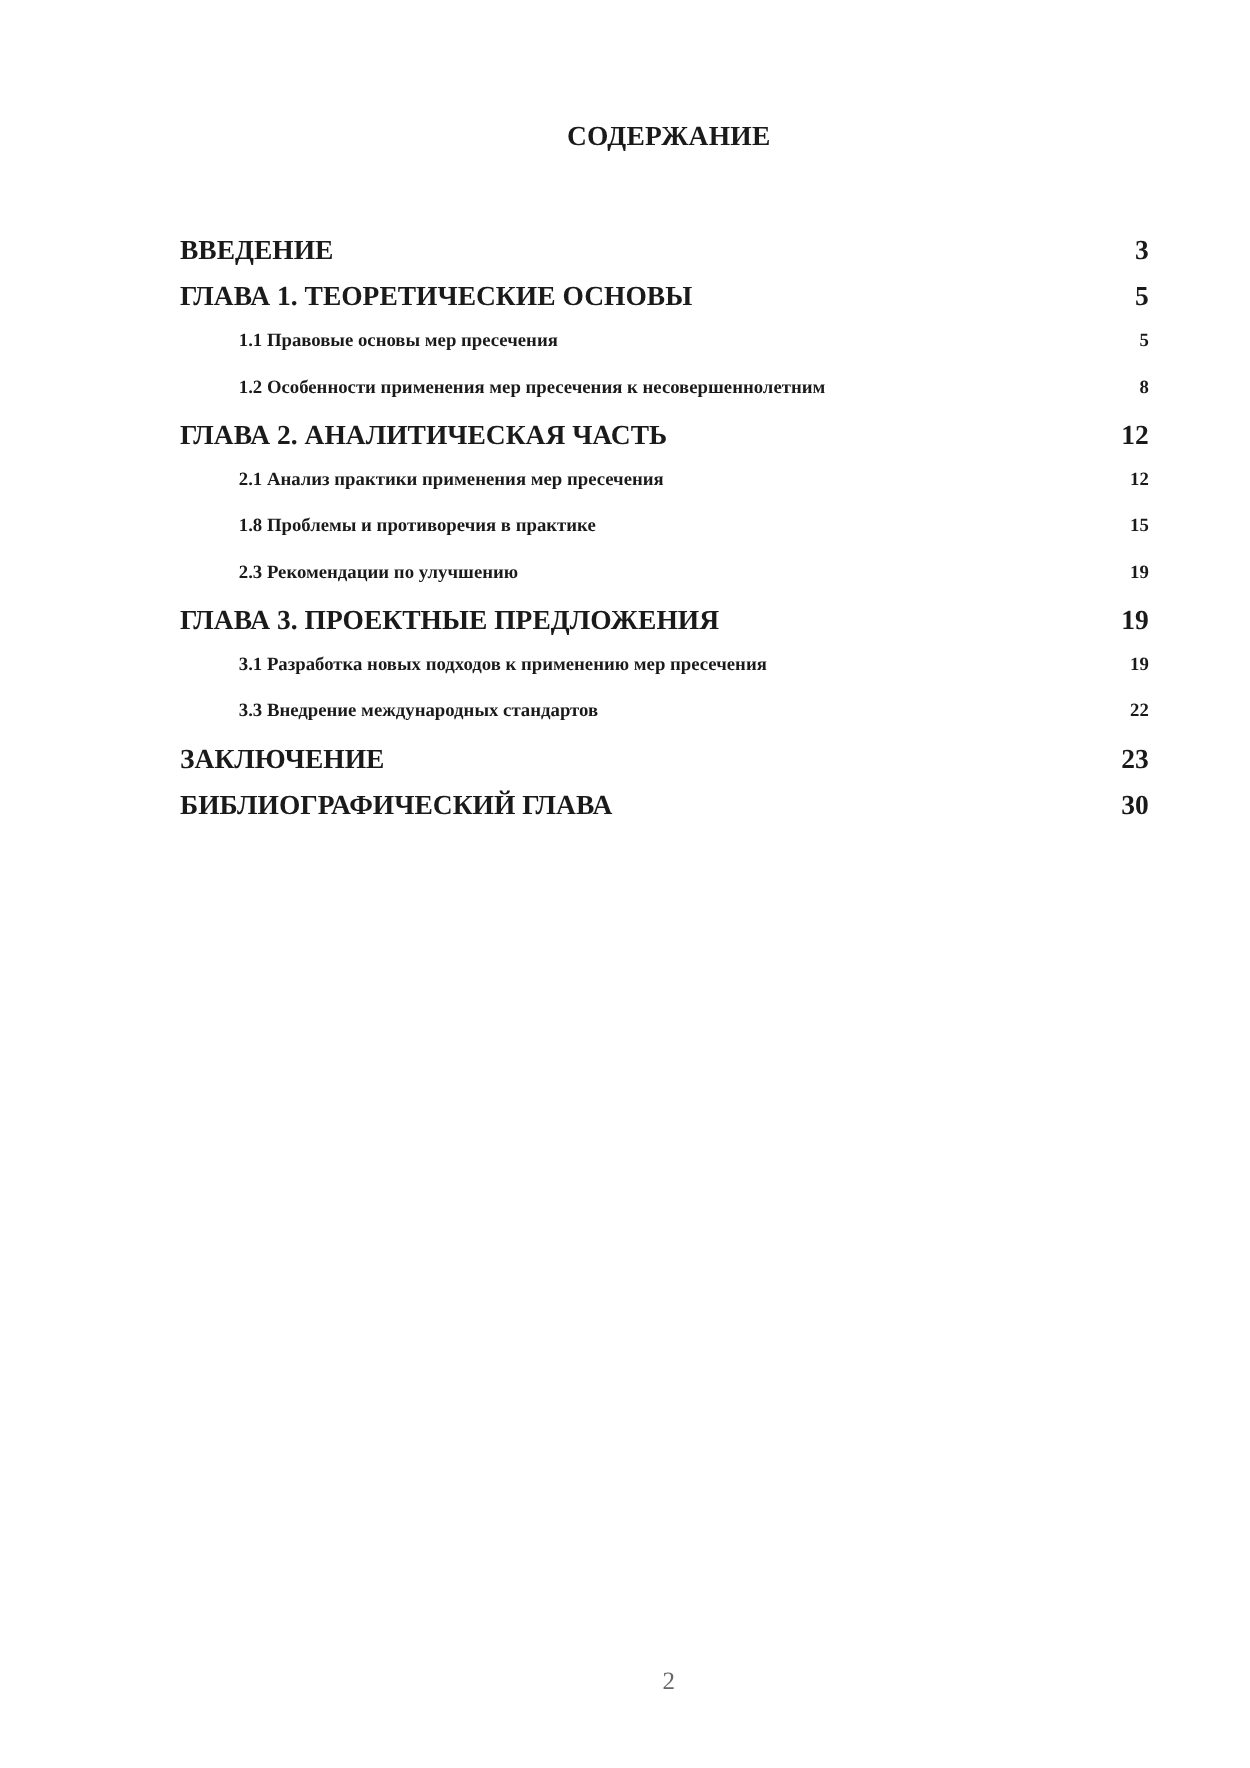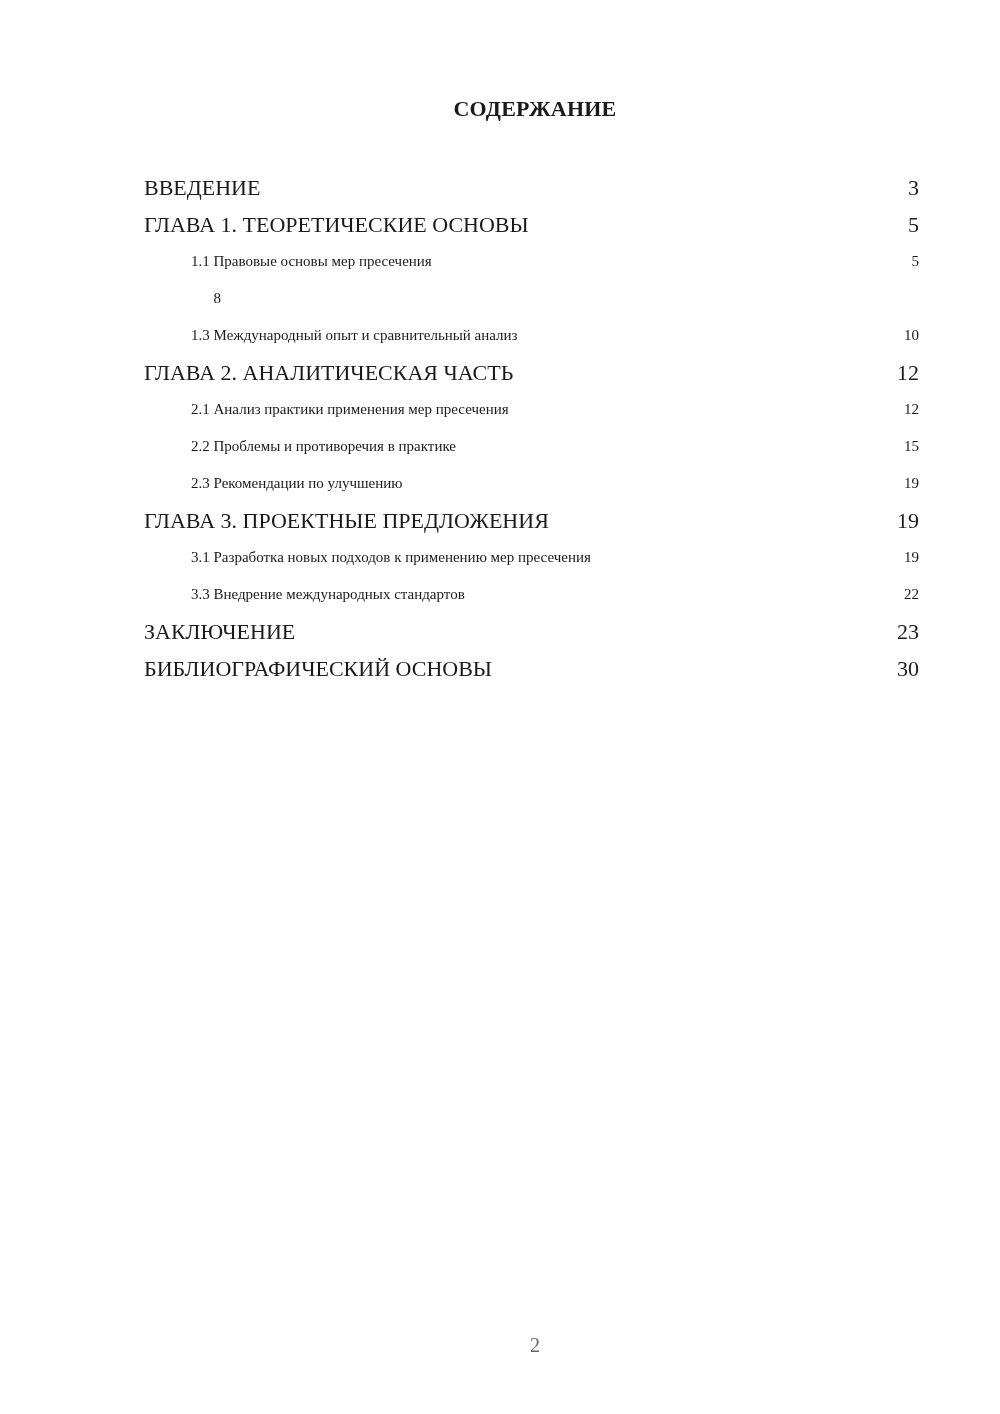--- a/index.html
+++ b/index.html
@@ -28,22 +28,23 @@
       left: 0;
       width: 1070px;
       text-align: center;
       font-weight: bold;
       font-size: 22px;
       letter-spacing: 0.2px;
     }
     .toc {
       position: absolute;
       left: 144px;
-      top: 174px;
+      top: 186px;
       width: 775px;
+      font-weight: bold;
     }
     .toc-row {
       display: flex;
       justify-content: space-between;
       align-items: flex-end;
       font-size: 22px;
       line-height: 27px;
       margin-bottom: 10px;
     }
     .toc-row.sub {
@@ -82,36 +83,33 @@
     </div>
     <div class="toc-row">
       <span class="toc-label">ГЛАВА 1. ТЕОРЕТИЧЕСКИЕ ОСНОВЫ</span>
       <span class="toc-page">5</span>
     </div>
     <div class="toc-row sub">
       <span class="toc-label">1.1 Правовые основы мер пресечения</span>
       <span class="toc-page">5</span>
     </div>
     <div class="toc-row sub">
+      <span class="toc-label" style="max-width:520px">1.2 Особенности применения мер пресечения к несовершеннолетним</span>
       <span class="toc-page">8</span>
-    </div>
-    <div class="toc-row sub">
-      <span class="toc-label">1.3 Международный опыт и сравнительный анализ</span>
-      <span class="toc-page">10</span>
     </div>
     <div class="toc-row">
       <span class="toc-label">ГЛАВА 2. АНАЛИТИЧЕСКАЯ ЧАСТЬ</span>
       <span class="toc-page">12</span>
     </div>
     <div class="toc-row sub">
       <span class="toc-label">2.1 Анализ практики применения мер пресечения</span>
       <span class="toc-page">12</span>
     </div>
     <div class="toc-row sub">
-      <span class="toc-label">2.2 Проблемы и противоречия в практике</span>
+      <span class="toc-label">1.8 Проблемы и противоречия в практике</span>
       <span class="toc-page">15</span>
     </div>
     <div class="toc-row sub">
       <span class="toc-label">2.3 Рекомендации по улучшению</span>
       <span class="toc-page">19</span>
     </div>
     <div class="toc-row">
       <span class="toc-label">ГЛАВА 3. ПРОЕКТНЫЕ ПРЕДЛОЖЕНИЯ</span>
       <span class="toc-page">19</span>
     </div>
@@ -121,19 +119,19 @@
     </div>
     <div class="toc-row sub">
       <span class="toc-label">3.3 Внедрение международных стандартов</span>
       <span class="toc-page">22</span>
     </div>
     <div class="toc-row">
       <span class="toc-label">ЗАКЛЮЧЕНИЕ</span>
       <span class="toc-page">23</span>
     </div>
     <div class="toc-row">
-      <span class="toc-label">БИБЛИОГРАФИЧЕСКИЙ ОСНОВЫ</span>
+      <span class="toc-label">БИБЛИОГРАФИЧЕСКИЙ ГЛАВА</span>
       <span class="toc-page">30</span>
     </div>
   </div>
 
   <div class="page-number">2</div>
 </div>
 
 </body></html>

